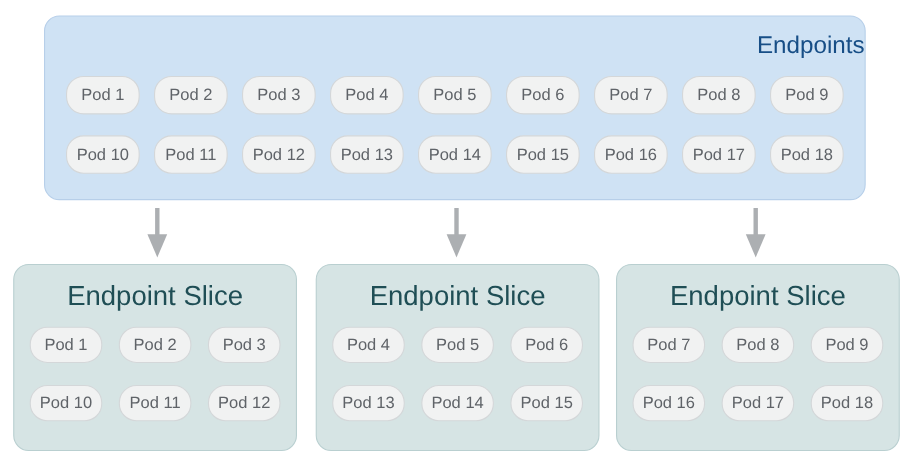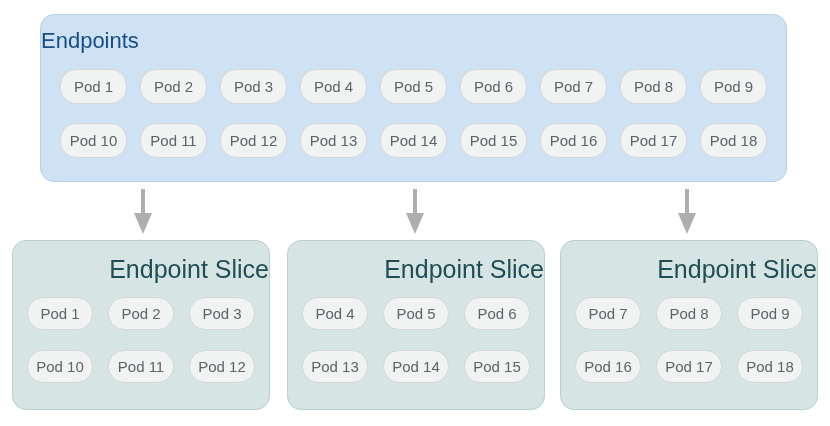--- a/index.html
+++ b/index.html
@@ -31,21 +31,21 @@
   .endpoints-box {
     position: absolute;
     left: 40px; top: 14px;
     width: 747px; height: 168px;
     background: var(--endpoints-bg);
     border: 1px solid var(--endpoints-border);
     border-radius: 14px;
   }
   .endpoints-title {
     margin-top: 13px;
-    text-align: left;
+    text-align: right;
     font-size: 22px;
     line-height: 26px;
     font-weight: 500;
     color: var(--endpoints-title);
   }
   .endpoints-pods {
     display: grid;
     grid-template-columns: repeat(9, 67px);
     column-gap: 13px;
     row-gap: 19px;
@@ -81,21 +81,21 @@
     width: 258px; height: 170px;
     background: var(--slice-bg);
     border: 1px solid var(--slice-border);
     border-radius: 14px;
   }
   .slice-1 { left: 12px; }
   .slice-2 { left: 287px; }
   .slice-3 { left: 560px; }
   .slice-title {
     margin-top: 14px;
-    text-align: right;
+    text-align: center;
     font-size: 25px;
     line-height: 29px;
     font-weight: 500;
     color: var(--slice-title);
   }
   .slice-pods {
     display: grid;
     grid-template-columns: repeat(3, 66px);
     column-gap: 15px;
     row-gap: 20px;

